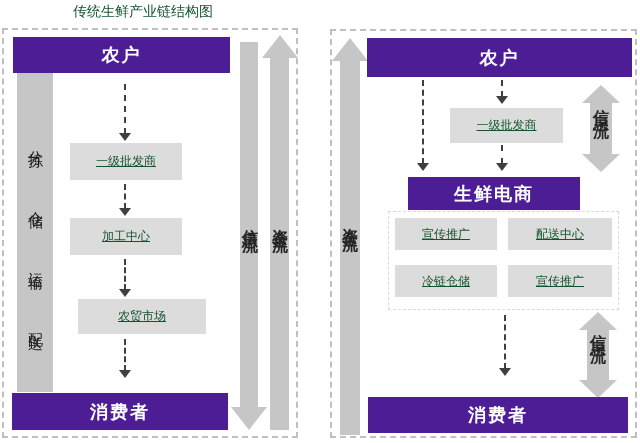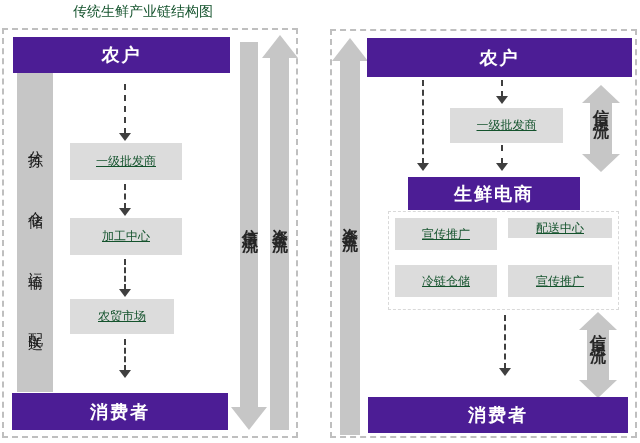--- a/index.html
+++ b/index.html
@@ -74,21 +74,21 @@
     <span class="vtext">运输</span>
     <span class="vtext">配送</span>
   </div>
 
   <div class="red-node" style="left:13px; top:37px; width:217px; height:36px;">农户</div>
 
   <div class="gray-node" style="left:70px; top:143px; width:112px; height:37px;">一级批发商</div>
 
   <div class="gray-node" style="left:70px; top:218px; width:112px; height:37px;">加工中心</div>
 
-  <div class="gray-node" style="left:70px; top:299px; width:104px; height:35px;">农贸市场</div>
+  <div class="gray-node" style="left:78px; top:299px; width:128px; height:35px;">农贸市场</div>
 
   <div class="red-node" style="left:12px; top:393px; width:216px; height:37px;">消费者</div>
 
   <div>
     <div class="dash-line" style="left:124px; top:84px; height:50px;"></div>
     <div class="dash-head" style="left:119px; top:133px;"></div>
   </div>
   <div>
     <div class="dash-line" style="left:124px; top:184px; height:25px;"></div>
     <div class="dash-head" style="left:119px; top:208px;"></div>
@@ -126,21 +126,21 @@
   </div>
 
   <div class="red-node" style="left:367px; top:38px; width:265px; height:39px;">农户</div>
 
   <div class="gray-node" style="left:450px; top:108px; width:113px; height:35px;">一级批发商</div>
 
   <div class="red-node" style="left:395px; top:177px; width:172px; height:33px;margin-left:13px;">生鲜电商</div>
 
   <div class="group-border" style="left:388px; top:211px; width:231px; height:99px;"></div>
   <div class="gray-node" style="left:395px; top:218px; width:102px; height:32px;">宣传推广</div>
-  <div class="gray-node" style="left:508px; top:218px; width:104px; height:20px;">配送中心</div>
+  <div class="gray-node" style="left:508px; top:218px; width:104px; height:32px;">配送中心</div>
   <div class="gray-node" style="left:508px; top:265px; width:104px; height:32px;">宣传推广</div>
   <div class="gray-node" style="left:395px; top:265px; width:102px; height:32px;">冷链仓储</div>
 
   <div class="red-node" style="left:368px; top:397px; width:260px; height:36px;">消费者</div>
 
   <div>
     <div class="dash-line" style="left:422px; top:80px; height:84px;"></div>
     <div class="dash-head" style="left:417px; top:163px;"></div>
   </div>
   <div>

